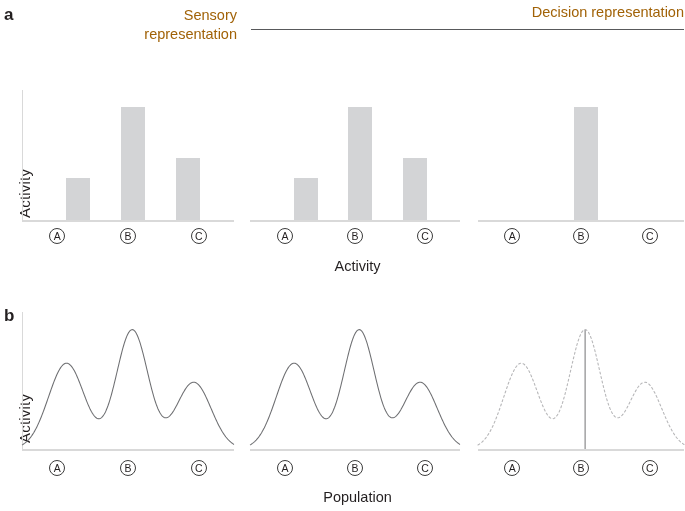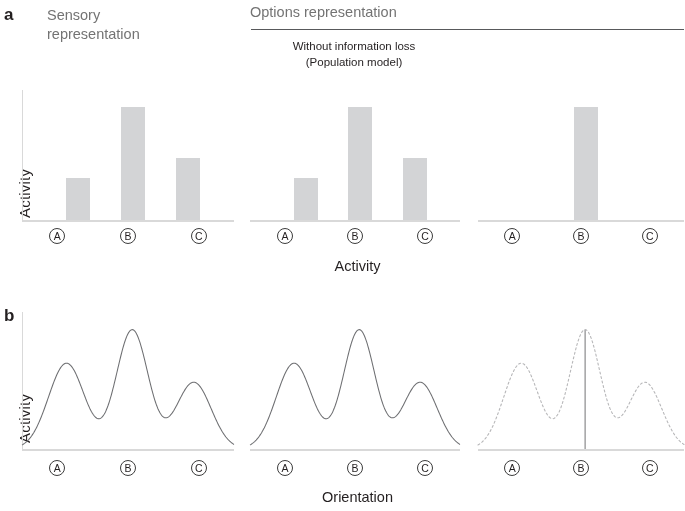--- a/index.html
+++ b/index.html
@@ -21,24 +21,24 @@
     font-weight:bold;
     color:#231f20;
     line-height:1;
   }
   #panel-letter-a{left:4px;top:6px;}
   #panel-letter-b{left:4px;top:307px;}
 
   
   .hdr{
     position:absolute;
-    text-align:left;
+    text-align:right;
     font-size:14.5px;
     line-height:1.28;
-    color:#737373;
+    color:#a16207;
   }
   #hdr-sensory{left:47px;top:6px;width:190px;}
   #hdr-decision{left:250px;top:3px;width:434px;font-size:14.5px;}
   .hdr-divider{
     position:absolute;
     left:251px;top:29px;width:433px;height:1px;
     background:#58595b;
   }
   .subhdr{
     position:absolute;
@@ -108,28 +108,27 @@
 </style>
 </head>
 <body>
 
 <div class="fig">
 
   <div class="panel-letter" id="panel-letter-a">a</div>
   <div class="panel-letter" id="panel-letter-b">b</div>
 
   <div class="hdr" id="hdr-sensory">Sensory<br>representation</div>
-  <div class="hdr" id="hdr-decision">Options representation</div>
+  <div class="hdr" id="hdr-decision">Decision representation</div>
   <div class="hdr-divider"></div>
-  <div class="subhdr" id="subhdr-left">Without information loss<br>(Population model)</div>
 
   <div class="ylabel" id="ylabel-a">Activity</div>
   <div class="ylabel" id="ylabel-b">Activity</div>
   <div class="xlabel" id="xlabel-options">Activity</div>
-  <div class="xlabel" id="xlabel-orientation">Orientation</div>
+  <div class="xlabel" id="xlabel-orientation">Population</div>
 
   <div class="plot" id="plot-a-0" style="left: 22px; top: 90px; width: 212px; height: 132px;">
       <div class="axis-line axis-v" style="left: 0px; top: 0px; height: 130px;"></div>
       <div class="axis-line axis-h" style="left: 0px; top: 130px; width: 212px;"></div>
       <div class="bar" style="left: 44.18px; width: 24px; height: 41.8261px; bottom: auto; top: 88.1739px; background: rgb(211, 212, 214);"></div>
       <div class="bar" style="left: 99.3px; width: 24px; height: 113.043px; bottom: auto; top: 16.9565px; background: rgb(211, 212, 214);"></div>
       <div class="bar" style="left: 154.42px; width: 24px; height: 62.1739px; bottom: auto; top: 67.8261px; background: rgb(211, 212, 214);"></div>
     </div>
   <div class="plot" id="plot-a-1" style="left: 250px; top: 90px; width: 210px; height: 132px;">
       <div class="axis-line axis-h" style="left: 0px; top: 130px; width: 210px;"></div>

